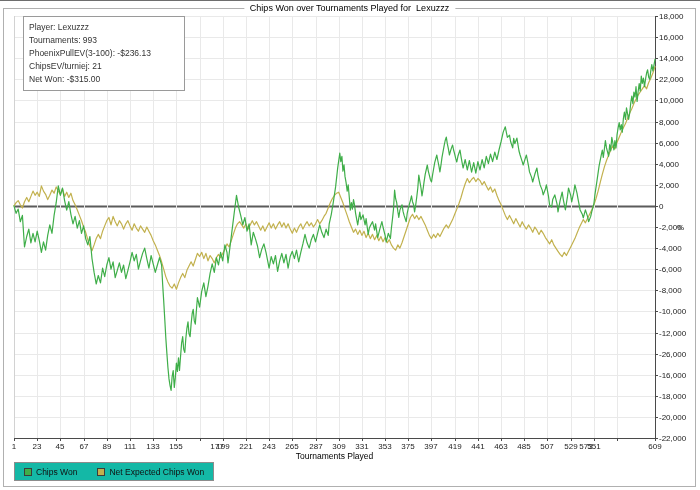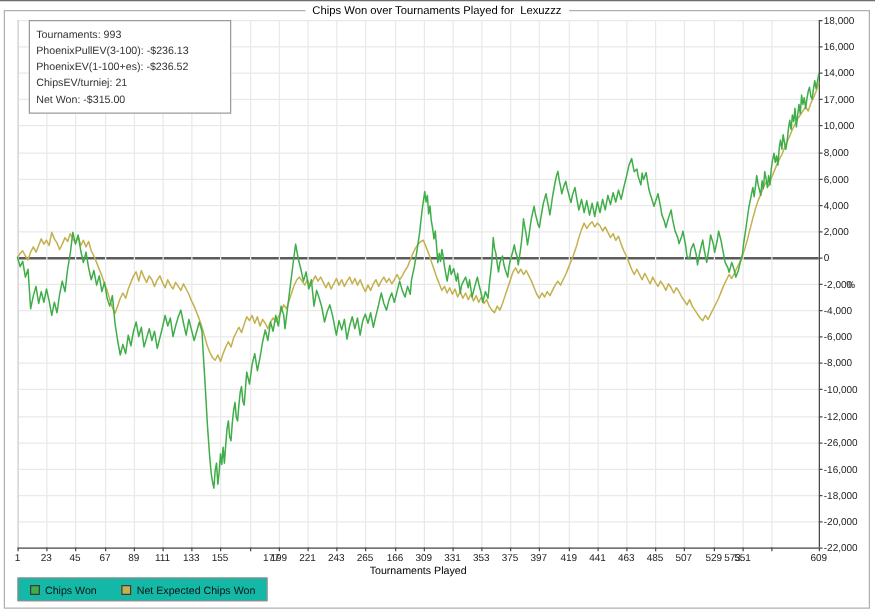--- a/index.html
+++ b/index.html
@@ -153,32 +153,32 @@
       <line x1="655.5" y1="15" x2="655.5" y2="437" stroke="#e9e9e9" stroke-width="1"></line>
       <line x1="655.5" y1="437" x2="655.5" y2="440" stroke="#4a4a4a" stroke-width="1"></line>
       <line x1="14.5" y1="15" x2="14.5" y2="437" stroke="#d2d2d2" stroke-width="1"></line>
       <line x1="655.5" y1="15" x2="655.5" y2="437" stroke="#4a4a4a" stroke-width="1"></line>
       <line x1="14" y1="437.5" x2="655" y2="437.5" stroke="#4a4a4a" stroke-width="1"></line>
       <polyline points="14.0,204.9 16.1,201.7 18.2,199.6 20.3,203.8 22.4,207.0 24.5,200.7 26.7,196.5 28.8,200.7 30.9,195.4 33.0,190.1 35.1,194.3 37.2,191.2 39.3,195.4 41.4,184.9 43.5,190.1 45.6,193.3 47.7,198.6 49.8,194.3 52.0,189.1 54.1,192.2 56.2,185.9 58.3,190.1 60.4,193.3 62.5,188.0 64.6,195.4 66.7,191.2 68.8,196.5 70.9,192.2 73.0,199.6 75.1,203.8 77.3,209.1 79.4,214.4 81.5,219.7 83.6,226.0 85.7,231.3 87.8,238.7 89.9,245.0 92.0,249.7 94.1,243.9 96.2,237.6 98.3,233.4 100.5,237.6 102.6,230.2 104.7,224.9 106.8,219.7 108.9,216.5 111.0,223.9 113.1,215.4 115.2,220.7 117.3,224.9 119.4,219.7 121.5,222.8 123.6,228.1 125.8,222.8 127.9,219.7 130.0,224.9 132.1,229.2 134.2,222.8 136.3,227.1 138.4,230.2 140.5,224.9 142.6,228.1 144.7,231.3 146.8,226.0 148.9,230.2 151.1,234.4 153.2,239.7 155.3,243.9 157.4,249.2 159.5,254.5 161.6,260.8 163.7,268.2 165.8,275.6 167.9,280.9 170.0,285.1 172.1,287.2 174.3,283.0 176.4,288.2 178.5,281.9 180.6,276.6 182.7,272.4 184.8,276.6 186.9,269.3 189.0,265.0 191.1,260.8 193.2,265.0 195.3,258.7 197.4,252.4 199.6,255.5 201.7,251.3 203.8,257.6 205.9,252.4 208.0,259.8 210.1,254.5 212.2,257.6 214.3,261.9 216.4,256.6 218.5,253.4 220.6,256.6 222.7,252.4 224.9,248.2 227.0,242.9 229.1,246.0 231.2,239.7 233.3,233.4 235.4,227.1 237.5,222.8 239.6,220.7 241.7,223.9 243.8,227.1 245.9,222.8 248.0,228.1 250.2,223.9 252.3,219.7 254.4,223.9 256.5,220.7 258.6,224.9 260.7,229.2 262.8,224.9 264.9,230.2 267.0,226.0 269.1,221.8 271.2,227.1 273.4,222.8 275.5,228.1 277.6,223.9 279.7,220.7 281.8,226.0 283.9,221.8 286.0,227.1 288.1,222.8 290.2,228.1 292.3,232.3 294.4,227.1 296.5,231.3 298.7,226.0 300.8,222.8 302.9,228.1 305.0,223.9 307.1,220.7 309.2,224.9 311.3,221.8 313.4,226.0 315.5,222.8 317.6,218.6 319.7,222.8 321.8,219.7 324.0,215.4 326.1,212.3 328.2,207.0 330.3,201.7 332.4,197.5 334.5,194.3 336.6,192.2 338.7,191.2 340.8,196.5 342.9,201.7 345.0,208.1 347.2,214.4 349.3,220.7 351.4,226.0 353.5,231.3 355.6,228.1 357.7,233.4 359.8,229.2 361.9,234.4 364.0,230.2 366.1,236.6 368.2,232.3 370.3,237.6 372.5,233.4 374.6,238.7 376.7,234.4 378.8,239.7 380.9,235.5 383.0,240.8 385.1,236.6 387.2,241.8 389.3,238.7 391.4,243.9 393.5,247.1 395.6,249.2 397.8,243.9 399.9,247.1 402.0,241.8 404.1,235.5 406.2,229.2 408.3,222.8 410.4,216.5 412.5,213.3 414.6,217.6 416.7,214.4 418.8,218.6 421.0,215.4 423.1,219.7 425.2,223.9 427.3,229.2 429.4,234.4 431.5,237.6 433.6,233.4 435.7,236.6 437.8,232.3 439.9,235.5 442.0,231.3 444.1,227.1 446.3,223.9 448.4,227.1 450.5,222.8 452.6,218.6 454.7,213.3 456.8,208.1 458.9,202.8 461.0,196.5 463.1,189.1 465.2,182.7 467.3,177.5 469.4,181.7 471.6,178.5 473.7,176.4 475.8,180.6 477.9,177.5 480.0,179.6 482.1,183.8 484.2,180.6 486.3,184.9 488.4,189.1 490.5,185.9 492.6,191.2 494.8,188.0 496.9,194.3 499.0,199.6 501.1,203.8 503.2,209.1 505.3,214.4 507.4,218.6 509.5,214.4 511.6,218.6 513.7,222.8 515.8,217.6 517.9,221.8 520.1,226.0 522.2,220.7 524.3,224.9 526.4,228.1 528.5,223.9 530.6,227.1 532.7,231.3 534.8,226.0 536.9,229.2 539.0,233.4 541.1,229.2 543.2,232.3 545.4,236.6 547.5,239.7 549.6,242.9 551.7,238.7 553.8,243.9 555.9,247.1 558.0,250.3 560.1,253.4 562.2,255.5 564.3,251.3 566.4,254.5 568.5,250.3 570.7,246.0 572.8,241.8 574.9,237.6 577.0,232.3 579.1,227.1 581.2,222.8 583.3,218.6 585.4,221.8 587.5,217.6 589.6,213.3 591.7,209.1 593.9,203.8 596.0,197.5 598.1,190.1 600.2,181.7 602.3,173.3 604.4,165.9 606.5,159.5 608.6,154.3 610.7,149.0 612.8,144.8 614.9,147.9 617.0,141.6 619.2,136.3 621.3,131.1 623.4,126.8 625.5,122.6 627.6,117.3 629.7,112.1 631.8,107.8 633.9,102.6 636.0,98.3 638.1,94.1 640.2,91.0 642.3,87.8 644.5,84.6 646.6,87.8 648.7,81.5 650.8,77.2 652.9,72.0 655.0,65.6" fill="none" stroke="#c2b14e" stroke-width="1.2" stroke-linejoin="round" stroke-linecap="round"></polyline>
       <polyline points="14.0,204.9 16.1,212.3 18.2,208.1 20.3,220.7 22.4,214.4 24.5,246.0 26.7,235.5 28.8,228.1 30.9,241.8 33.0,232.3 35.1,240.8 37.2,230.2 39.3,239.7 41.4,251.3 43.5,240.8 45.6,249.2 47.7,234.4 49.8,223.9 52.0,232.3 54.1,214.4 56.2,201.7 58.3,184.9 60.4,194.3 62.5,187.0 64.6,199.6 66.7,209.1 68.8,200.7 70.9,213.3 73.0,222.8 75.1,215.4 77.3,227.1 79.4,219.7 81.5,232.3 83.6,224.9 85.7,237.6 87.8,243.9 89.9,235.5 92.0,257.6 94.1,271.4 96.2,283.0 98.3,274.5 100.5,281.9 102.6,267.1 104.7,275.6 106.8,264.0 108.9,256.6 111.0,268.2 113.1,260.8 115.2,276.6 117.3,269.3 119.4,261.9 121.5,271.4 123.6,264.0 125.8,277.7 127.9,269.3 130.0,260.8 132.1,251.3 134.2,259.8 136.3,253.4 138.4,268.2 140.5,259.8 142.6,252.4 144.7,247.1 146.8,257.6 148.9,267.1 151.1,254.5 153.2,262.9 155.3,271.4 157.4,264.0 159.5,256.6 161.6,264.0 162.7,284.0 163.7,299.9 164.8,318.8 165.8,336.8 166.9,352.6 167.9,366.3 169.0,377.9 170.0,384.3 171.1,389.5 172.1,375.8 173.2,369.5 174.3,386.4 175.3,376.9 176.4,362.1 177.4,370.5 178.5,356.8 179.5,369.5 180.6,354.7 181.6,342.1 182.7,335.7 183.7,348.4 184.8,351.5 185.8,337.8 186.9,327.3 188.0,320.9 189.0,332.6 190.1,335.7 191.1,323.1 192.2,312.5 193.2,308.3 194.3,319.9 195.3,323.1 196.4,309.3 197.4,296.7 199.6,306.2 201.7,290.4 203.8,281.9 205.9,295.6 208.0,285.1 210.1,272.4 212.2,262.9 214.3,271.4 216.4,256.6 218.5,264.0 220.6,251.3 222.7,259.8 224.9,243.9 227.0,251.3 228.0,261.9 230.1,245.0 232.2,228.1 234.3,211.2 236.5,194.3 238.6,206.0 240.7,214.4 242.8,223.9 244.9,216.5 247.0,230.2 249.1,222.8 251.2,243.9 253.3,231.3 255.4,237.6 257.5,245.0 259.6,256.6 261.8,248.2 263.9,242.9 266.0,251.3 269.1,267.1 271.2,255.5 273.4,262.9 275.5,254.5 277.6,270.3 279.7,259.8 281.8,252.4 283.9,261.9 286.0,253.4 288.1,267.1 290.2,255.5 292.3,250.3 294.4,257.6 296.5,249.2 298.7,260.8 300.8,251.3 302.9,242.9 305.0,233.4 307.1,241.8 309.2,247.1 311.3,238.7 313.4,233.4 315.5,240.8 317.6,232.3 319.7,223.9 321.8,231.3 324.0,236.6 326.1,228.1 328.2,234.4 329.2,222.8 331.3,213.3 333.4,200.7 335.6,185.9 337.7,166.9 339.8,152.2 340.8,160.6 341.9,155.3 342.9,170.1 344.0,163.8 345.0,175.4 346.1,181.7 347.2,190.1 348.2,183.8 349.3,196.5 350.3,209.1 351.4,201.7 352.4,208.1 353.5,198.6 354.5,203.8 355.6,212.3 357.7,223.9 358.7,217.6 359.8,211.2 360.9,218.6 363.0,213.9 365.1,223.9 366.1,217.6 368.2,233.4 369.3,227.1 370.3,224.9 372.5,220.7 374.6,229.2 375.6,222.8 377.7,236.6 379.8,228.1 381.9,220.7 383.0,226.0 385.1,234.4 386.2,240.8 388.3,232.3 390.4,237.6 391.4,227.1 392.5,217.6 393.5,208.1 394.6,189.1 395.6,197.5 396.7,201.7 397.8,210.2 398.8,216.5 399.9,209.1 402.0,203.8 403.0,210.2 404.1,214.4 406.2,220.7 407.2,212.3 408.3,207.0 410.4,199.6 411.5,194.9 412.5,200.7 413.6,203.8 414.6,210.9 415.7,203.8 416.7,196.5 417.8,187.0 418.8,174.0 419.9,180.6 421.0,187.0 422.0,194.9 423.1,188.0 424.1,180.6 425.2,173.3 427.3,164.0 428.3,170.1 429.4,174.3 430.4,178.5 431.5,181.0 432.5,174.3 433.6,168.0 434.7,161.6 436.8,154.0 437.8,159.5 438.9,164.8 439.9,170.9 441.0,163.8 442.0,156.4 444.1,144.8 445.2,139.5 446.3,136.1 447.3,142.7 448.4,147.9 449.4,154.0 450.5,150.0 451.5,146.9 452.6,144.0 453.6,149.0 454.7,153.2 455.7,157.4 456.8,161.0 457.9,155.3 460.0,149.0 461.0,155.3 462.1,161.6 463.1,167.0 464.2,162.7 465.2,158.5 466.3,163.8 467.3,169.0 469.4,159.5 471.6,171.1 473.7,161.6 475.8,172.2 477.9,160.6 480.0,169.0 482.1,158.5 484.2,166.9 486.3,155.3 488.4,162.7 490.5,153.2 492.6,160.6 494.8,151.1 496.9,158.5 499.0,149.0 501.1,140.5 503.2,131.1 505.3,125.8 506.3,131.1 507.4,136.3 509.5,134.2 510.6,140.5 512.7,146.9 513.7,137.4 514.8,142.7 516.9,137.1 519.0,150.0 520.1,154.0 522.2,160.6 523.2,164.0 525.3,157.4 526.4,154.0 528.5,164.8 529.5,170.9 531.6,176.4 532.7,181.0 534.8,173.3 536.9,167.0 538.0,174.3 540.1,183.9 542.2,189.1 543.2,193.9 545.4,188.0 546.4,183.9 548.5,195.4 549.6,204.0 551.7,206.0 552.7,198.6 554.8,193.9 557.0,202.8 558.0,210.9 560.1,199.6 562.2,191.0 563.3,198.6 565.4,208.9 567.5,195.4 568.5,187.0 570.7,194.3 571.7,200.9 573.8,191.2 574.9,183.9 577.0,192.2 578.0,197.9 580.1,208.9 582.3,213.3 583.3,216.8 585.4,208.9 587.5,215.4 588.6,220.7 590.7,215.4 591.7,210.9 593.9,202.8 594.9,193.9 597.0,179.6 599.1,164.8 601.2,154.3 602.3,149.0 603.3,156.4 604.4,147.9 605.4,139.5 606.5,146.9 607.6,151.1 608.6,155.3 609.7,143.7 610.7,150.0 611.8,136.3 612.8,141.6 613.9,149.0 614.9,139.5 616.0,146.9 617.0,134.2 618.1,126.8 619.2,121.6 620.2,128.9 621.3,123.7 622.3,131.1 623.4,117.3 624.4,111.0 625.5,118.4 626.5,106.8 627.6,113.1 628.6,118.4 629.7,112.1 630.8,101.5 631.8,95.2 632.9,102.6 633.9,91.0 635.0,96.2 636.0,85.7 637.1,100.5 638.1,91.0 639.2,82.5 640.2,89.9 641.3,75.1 642.3,82.5 643.4,77.2 644.5,85.7 645.5,78.3 646.6,72.0 647.6,68.8 648.7,76.2 649.7,78.3 650.8,69.9 651.8,63.5 652.9,69.9 653.9,64.6 655.0,58.3" fill="none" stroke="#3fae49" stroke-width="1.2" stroke-linejoin="round" stroke-linecap="round"></polyline>
     </svg>
 
   <div class="stats-box" id="stats-box">
+      <div>Player: Lexuzzz</div>
       <div>Tournaments: 993</div>
       <div>PhoenixPullEV(3-100): -$236.13</div>
-      <div>PhoenixEV(1-100+es): -$236.52</div>
       <div>ChipsEV/turniej: 21</div>
       <div>Net Won: -$315.00</div>
     </div>
 
   <div id="y-labels">
       <div class="ylab" style="top: 11px;">18,000</div>
       <div class="ylab" style="top: 32px;">16,000</div>
       <div class="ylab" style="top: 53px;">14,000</div>
-      <div class="ylab" style="top: 74px;">17,000</div>
+      <div class="ylab" style="top: 74px;">22,000</div>
       <div class="ylab" style="top: 95px;">10,000</div>
       <div class="ylab" style="top: 117px;">8,000</div>
       <div class="ylab" style="top: 138px;">6,000</div>
       <div class="ylab" style="top: 159px;">4,000</div>
       <div class="ylab" style="top: 180px;">2,000</div>
       <div class="ylab" style="top: 201px;">0</div>
       <div class="ylab" style="top: 222px;">-2,000</div>
       <div class="ylab" style="top: 243px;">-4,000</div>
       <div class="ylab" style="top: 264px;">-6,000</div>
       <div class="ylab" style="top: 285px;">-8,000</div>
@@ -197,21 +197,21 @@
       <div class="xlab" style="left: 69px;">67</div>
       <div class="xlab" style="left: 92px;">89</div>
       <div class="xlab" style="left: 115px;">111</div>
       <div class="xlab" style="left: 138px;">133</div>
       <div class="xlab" style="left: 161px;">155</div>
       <div class="xlab" style="left: 202px;">177</div>
       <div class="xlab" style="left: 208px;">199</div>
       <div class="xlab" style="left: 231px;">221</div>
       <div class="xlab" style="left: 254px;">243</div>
       <div class="xlab" style="left: 277px;">265</div>
-      <div class="xlab" style="left: 301px;">166</div>
+      <div class="xlab" style="left: 301px;">287</div>
       <div class="xlab" style="left: 324px;">309</div>
       <div class="xlab" style="left: 347px;">331</div>
       <div class="xlab" style="left: 370px;">353</div>
       <div class="xlab" style="left: 393px;">375</div>
       <div class="xlab" style="left: 416px;">397</div>
       <div class="xlab" style="left: 440px;">419</div>
       <div class="xlab" style="left: 463px;">441</div>
       <div class="xlab" style="left: 486px;">463</div>
       <div class="xlab" style="left: 509px;">485</div>
       <div class="xlab" style="left: 532px;">507</div>

